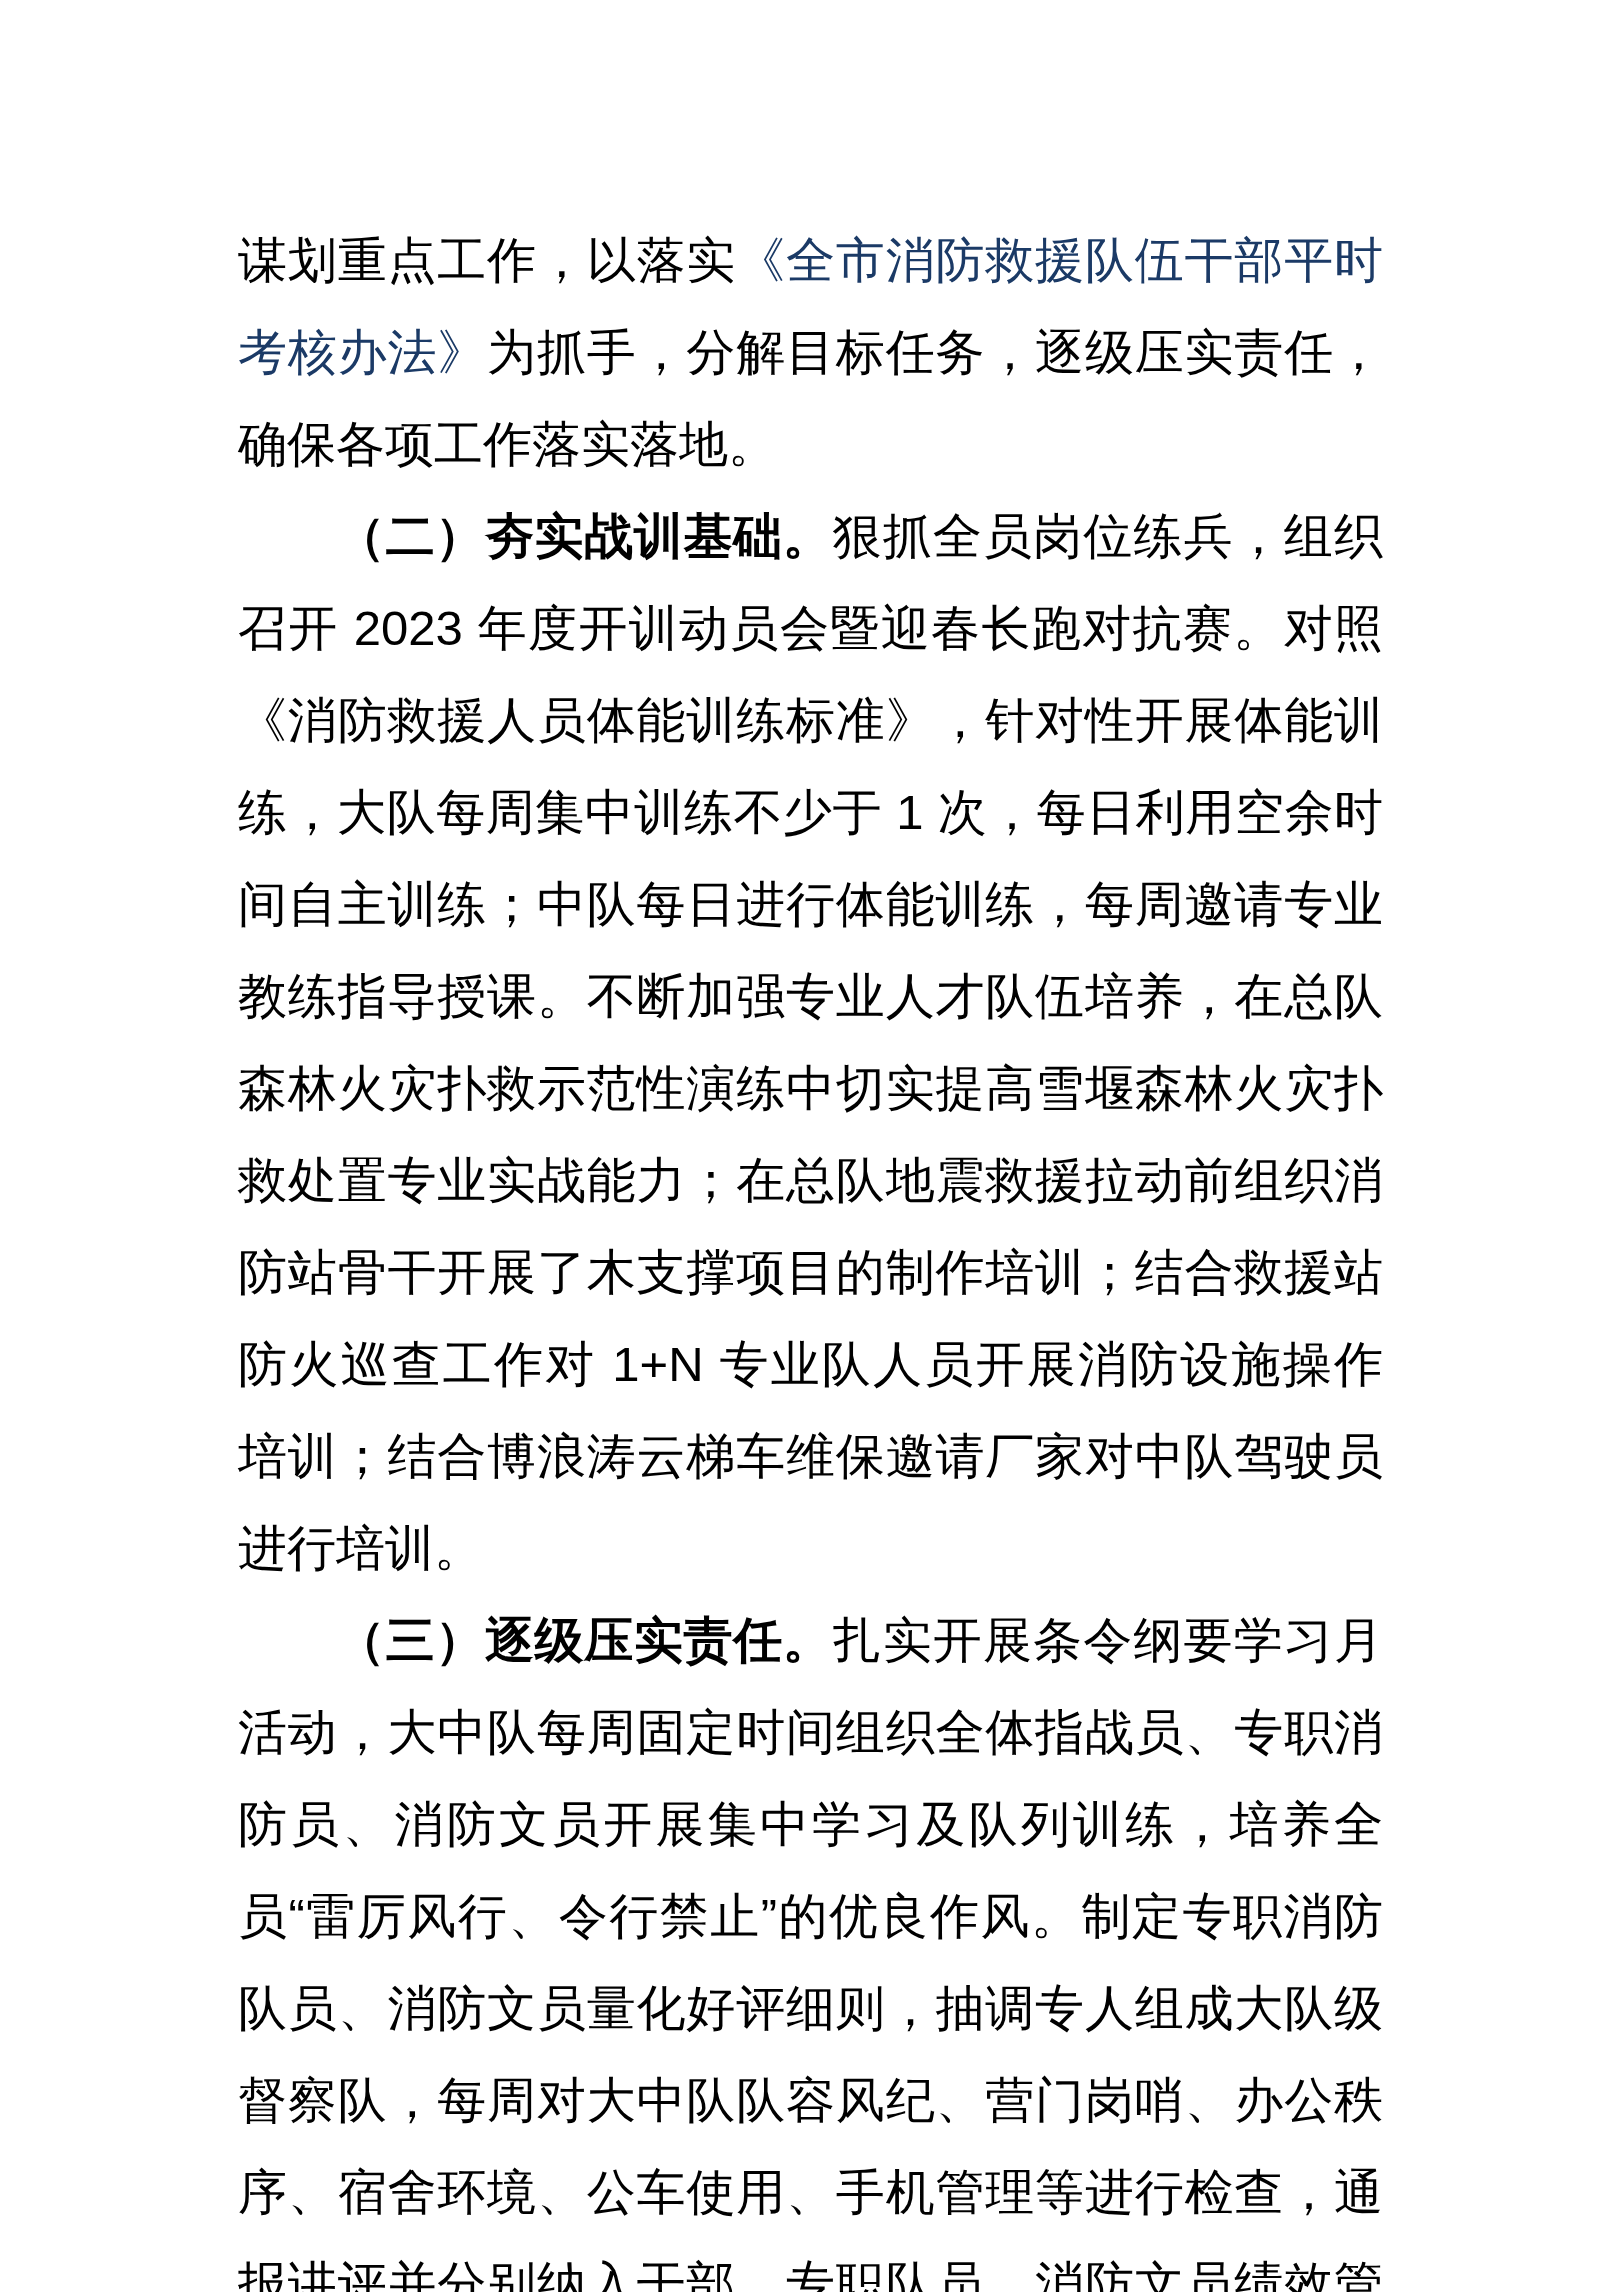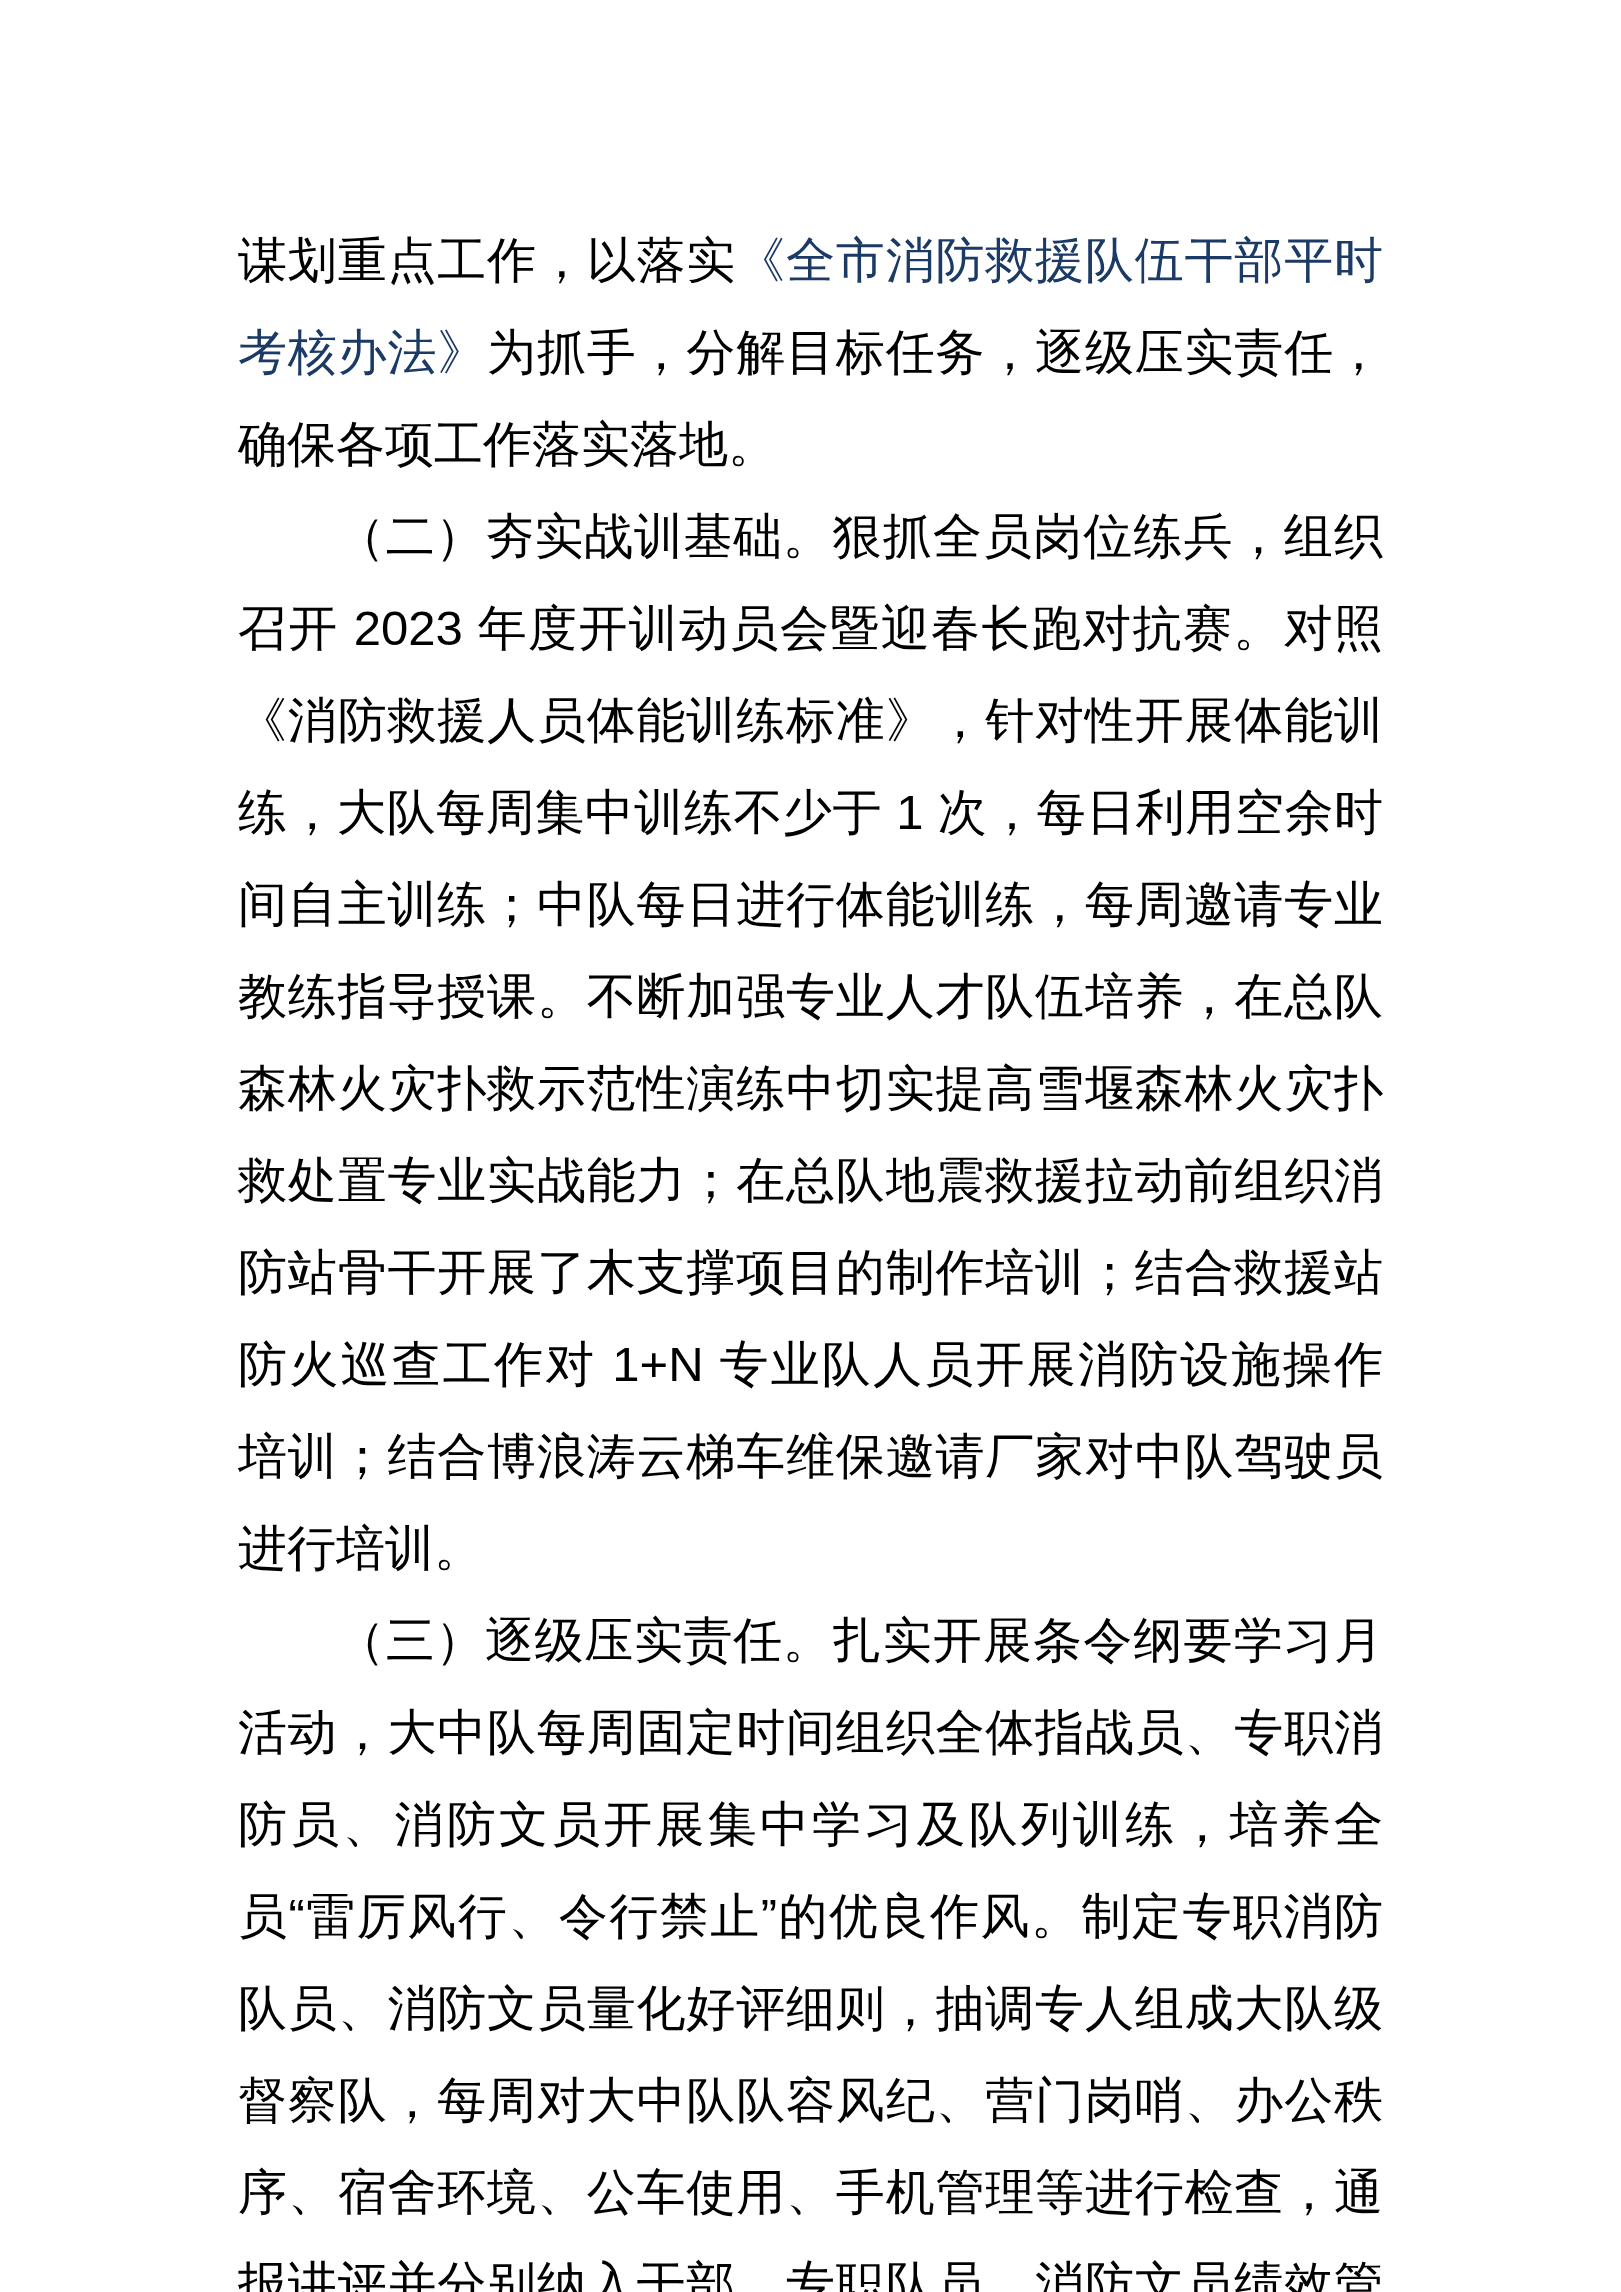--- a/index.html
+++ b/index.html
@@ -39,21 +39,21 @@
   .para + .para {
     margin-top: 0px;
   }
   .indent {
     text-indent: 2em;
   }
   .blue {
     color: #1b3a66;
   }
   .bold {
-    font-weight: 400;
+    font-weight: 700;
     letter-spacing: -0.5px;
   }
   .para-last {
     text-align-last: left;
   }
 </style>
 </head>
 <body>
 
 <div class="page">

